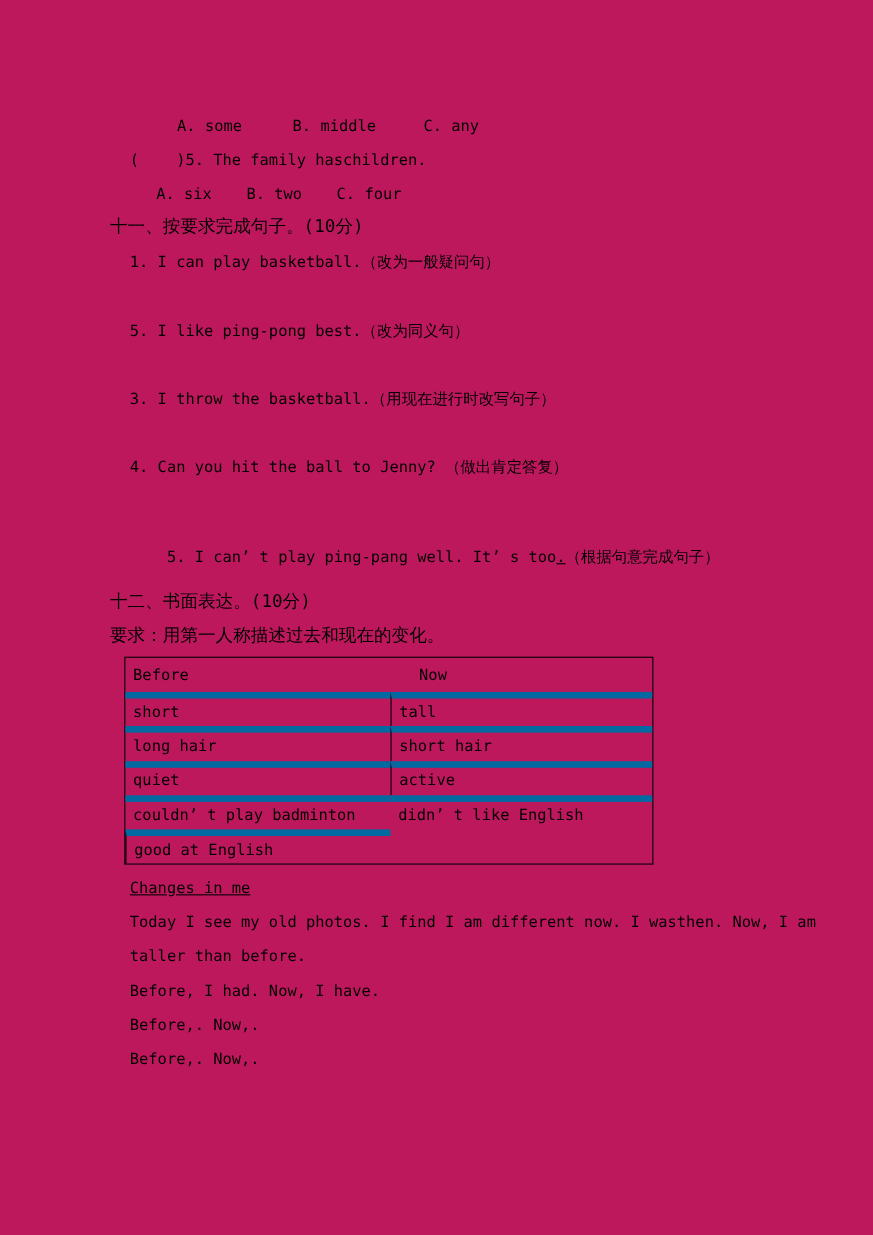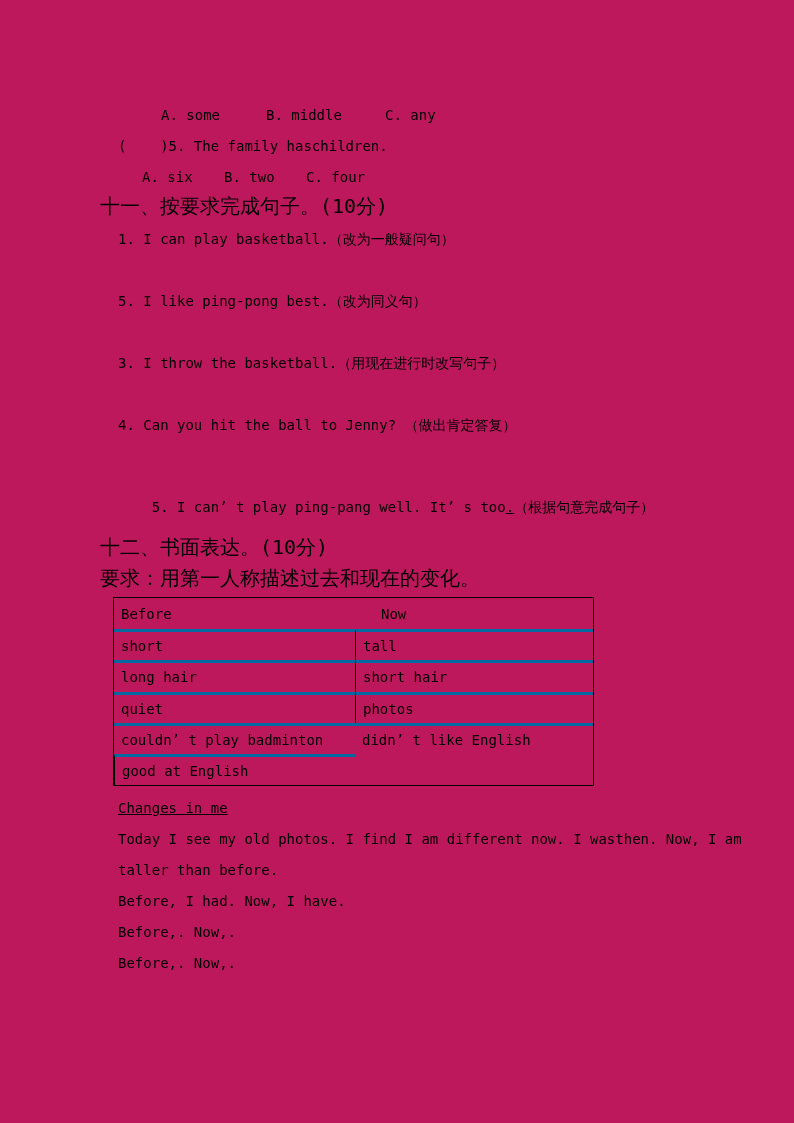--- a/index.html
+++ b/index.html
@@ -12,21 +12,21 @@
     font-family: "DejaVu Sans Mono", "Liberation Mono", monospace;
     font-size: 14px;
     color: #000000;
     overflow: hidden;
   }
   .line {
     position: absolute;
     white-space: pre;
     line-height: 20px;
   }
-  .heading { font-size: 20px; }
+  .heading { font-size: 16px; }
   .blank { text-decoration: underline; }
   .tbl {
     position: absolute;
     left: 113px;
     top: 597px;
     width: 479px;
     border: 1px solid #000000;
     display: grid;
     grid-template-columns: 241px 238px;
     grid-auto-rows: 31.2px;
@@ -36,21 +36,21 @@
     align-items: center;
     padding-left: 7px;
     white-space: pre;
     overflow: hidden;
   }
   .tbl .cell.head {
     grid-column: 1 / span 2;
     position: relative;
   }
   .tbl .cell.r { border-left: 1px solid #000000; }
-  .tbl .cell.bt { border-top: 3px solid #0369a1; }
+  .tbl .cell.bt { border-top: 6px solid #0369a1; }
   .now-label { position: absolute; left: 267px; top: 50%; transform: translateY(-50%); }
 </style>
 </head>
 <body>
 
 <div class="page">
 
   <div class="line" style="left:161px; top:105px;">A. some</div>
   <div class="line" style="left:266px; top:105px;">B. middle</div>
   <div class="line" style="left:385px; top:105px;">C. any</div>
@@ -79,21 +79,21 @@
       <span class="now-label">Now</span>
     </div>
 
     <div class="cell bt">short</div>
     <div class="cell bt r">tall</div>
 
     <div class="cell bt">long hair</div>
     <div class="cell bt r">short hair</div>
 
     <div class="cell bt">quiet</div>
-    <div class="cell bt r">photos</div>
+    <div class="cell bt r">active</div>
 
     <div class="cell bt">couldn’ t play badminton</div>
 
     <div class="cell bt">didn’ t like English</div>
     <div class="cell bt r">good at English</div>
   </div>
 
   <div class="line" style="left:118px; top:798px;text-decoration:underline;">Changes in me</div>
   <div class="line" style="left:118px; top:829px;">Today I see my old photos. I find I am different now. I wasthen. Now, I am</div>
   <div class="line" style="left:118px; top:860px;">taller than before.</div>

